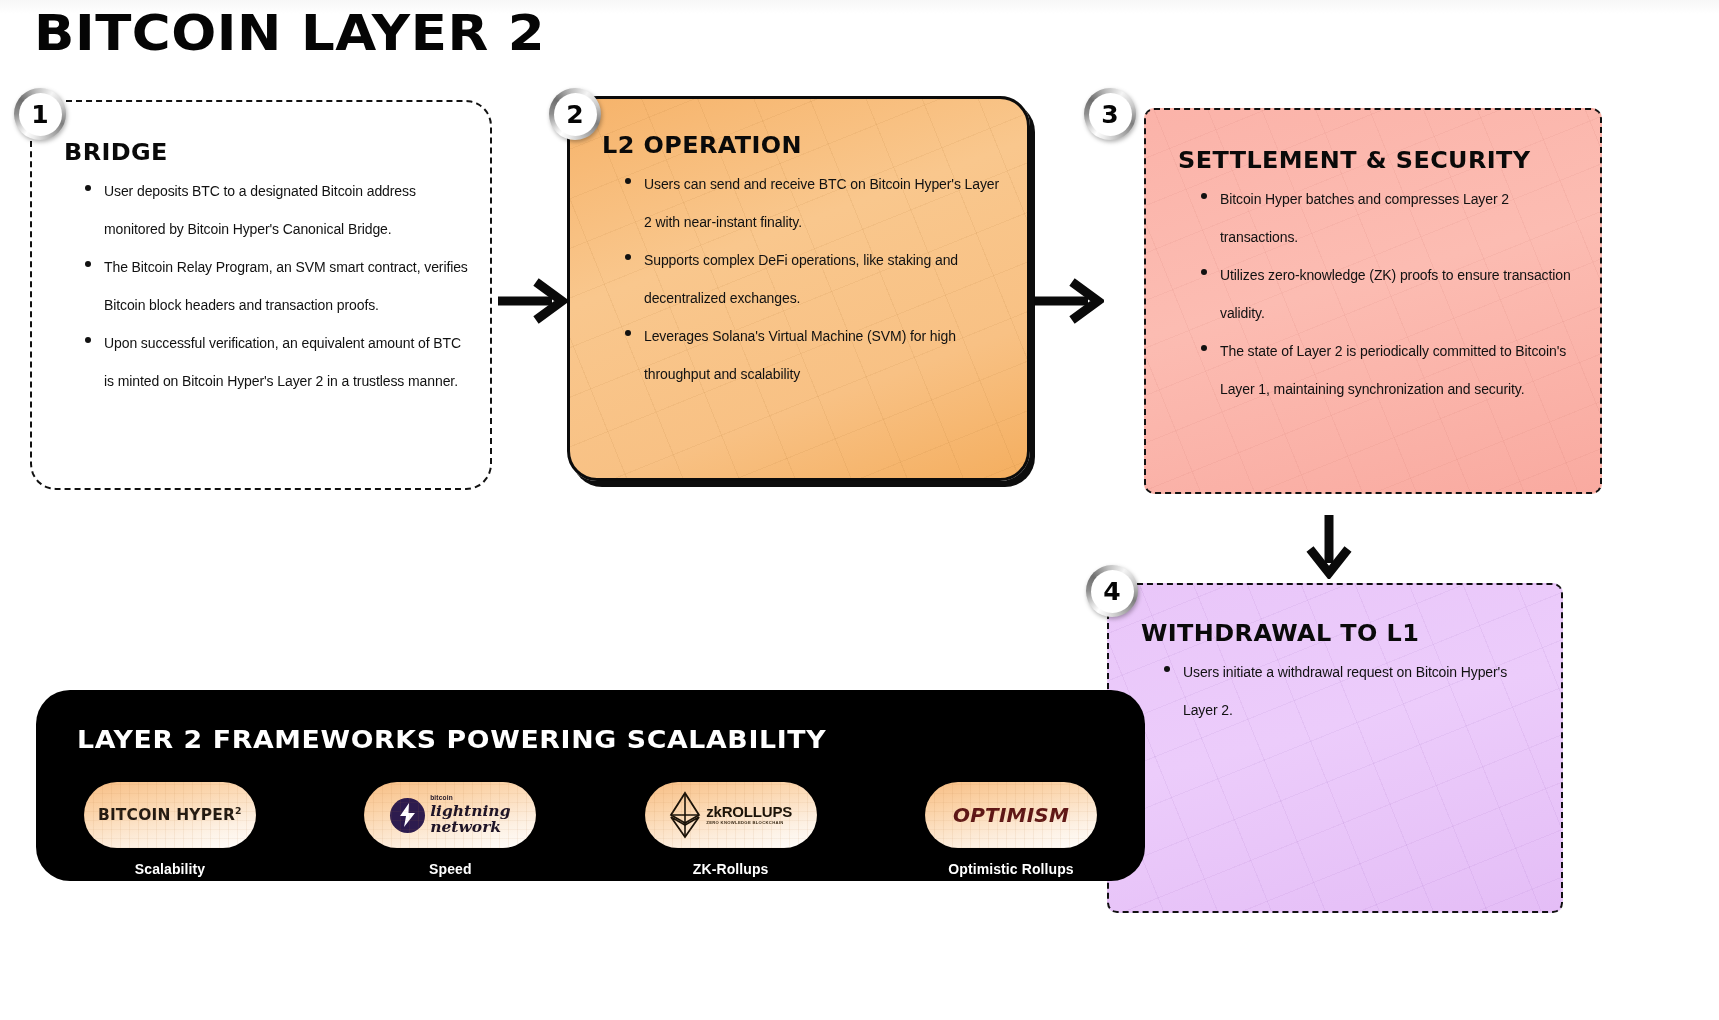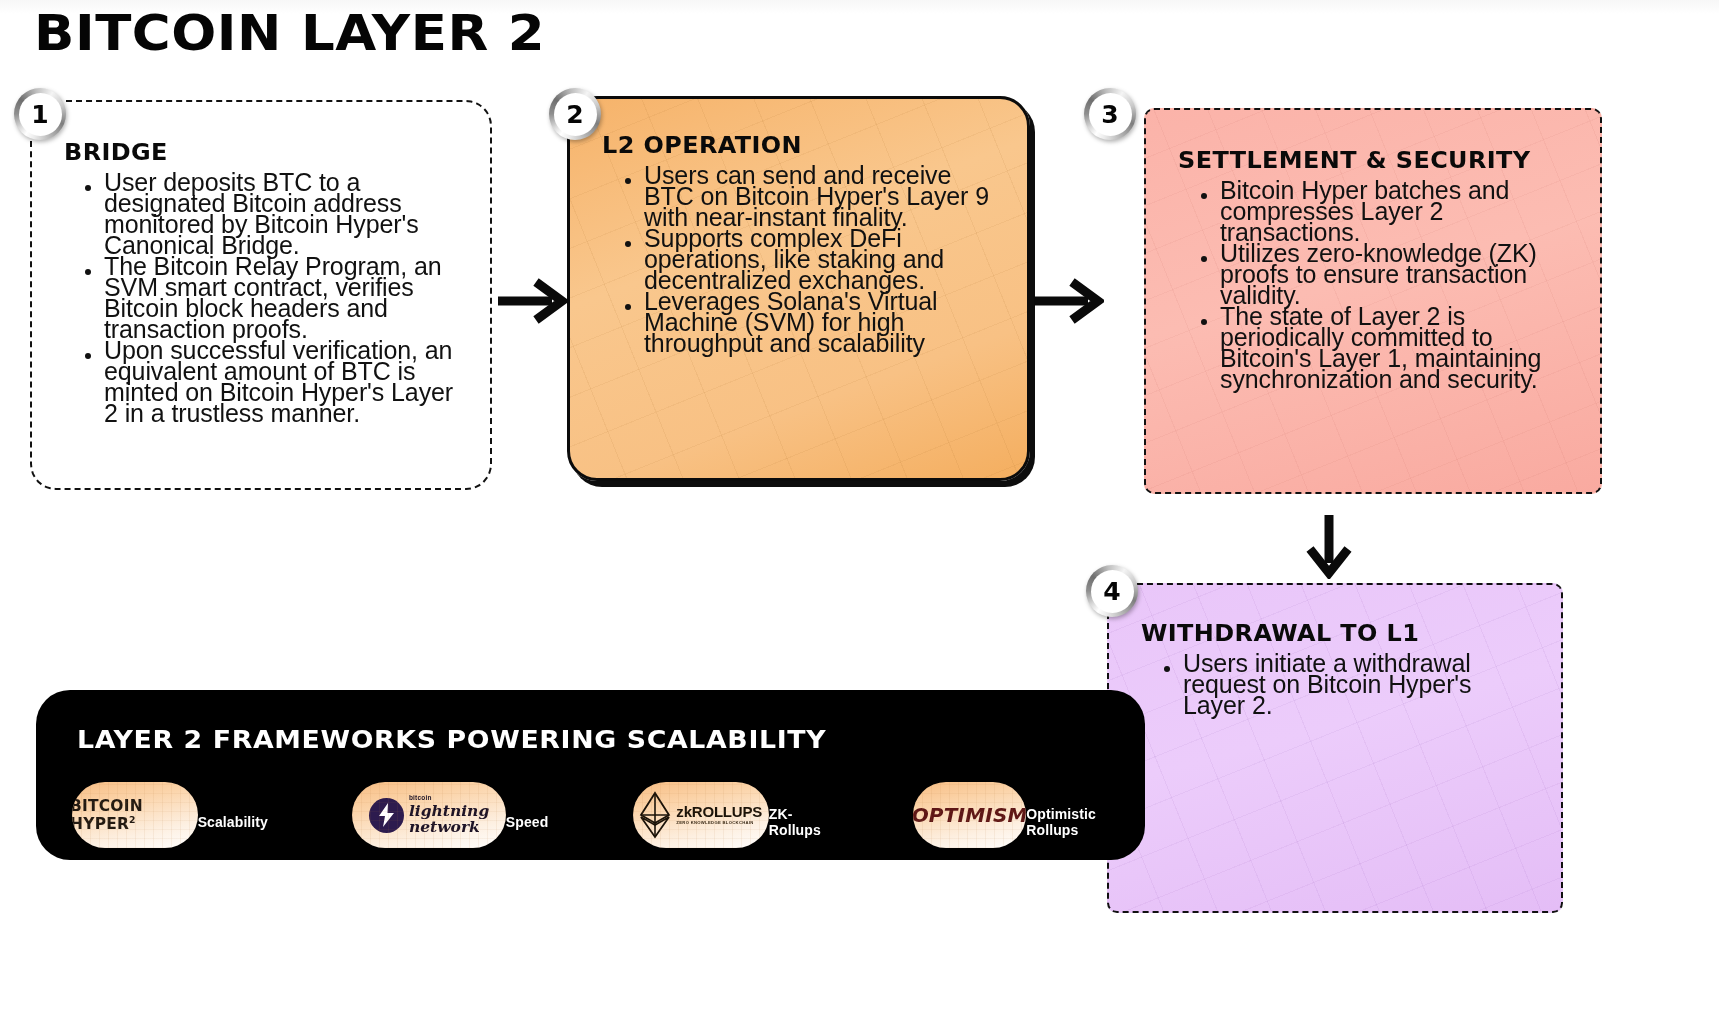--- a/index.html
+++ b/index.html
@@ -93,22 +93,22 @@
   .card-4 .card-heading { margin-left: 6px; margin-top: 16px; }
 
   .bullets {
     list-style: none;
     margin: 0;
     padding: 0;
   }
   .bullets li {
     position: relative;
     padding-left: 26px;
-    font-size: 25px;
-    line-height: 21px;
+    font-size: 14px;
+    line-height: 38px;
     color: #111;
     letter-spacing: -0.1px;
   }
   .bullets li::before {
     content: "";
     position: absolute;
     left: 7px;
     top: 12.5px;
     width: 6px;
     height: 6px;
@@ -159,21 +159,21 @@
   #arrow-1-2 { left: 496px; top: 275px; }
   #arrow-2-3 { left: 1032px; top: 275px; }
   #arrow-3-4 { left: 1303px; top: 513px; }
 
   
   #frameworks-panel {
     position: absolute;
     left: 36px;
     top: 690px;
     width: 1109px;
-    height: 170px;
+    height: 191px;
     background: #000000;
     border-radius: 34px;
   }
   #frameworks-title {
     position: absolute;
     left: 41px;
     top: 34px;
     font-family: "DejaVu Sans", sans-serif;
     font-weight: 900;
     font-size: 25.5px;
@@ -187,21 +187,21 @@
     position: absolute;
     left: 36px;
     top: 92px;
     width: 1037px;
     display: flex;
     justify-content: space-between;
   }
   .logo-item {
     width: 196px;
     display: flex;
-    flex-direction: row;
+    flex-direction: column;
     align-items: center;
     justify-content: flex-end;
   }
   .logo-chip {
     width: 172px;
     height: 66px;
     border-radius: 33px;
     background: linear-gradient(168deg, #f7bd83 0%, #fbd3a8 30%, #fdf0e2 72%, #ffffff 100%);
     display: flex;
     align-items: center;
@@ -309,21 +309,21 @@
       <li>Upon successful verification, an equivalent amount of BTC is minted on Bitcoin Hyper's Layer 2 in a trustless manner.</li>
     </ul>
   </div>
   <div class="badge" id="badge-1">
     <div class="badge-inner">1</div>
   </div>
 
   <div class="card card-2">
     <div class="card-heading">L2 OPERATION</div>
     <ul class="bullets">
-      <li>Users can send and receive BTC on Bitcoin Hyper's Layer 9 with near-instant finality.</li>
+      <li>Users can send and receive BTC on Bitcoin Hyper's Layer 2 with near-instant finality.</li>
       <li>Supports complex DeFi operations, like staking and decentralized exchanges.</li>
       <li>Leverages Solana's Virtual Machine (SVM) for high throughput and scalability</li>
     </ul>
   </div>
   <div class="badge" id="badge-2">
     <div class="badge-inner">2</div>
   </div>
 
   <div class="card card-3">
     <div class="card-heading">SETTLEMENT &amp; SECURITY</div>

